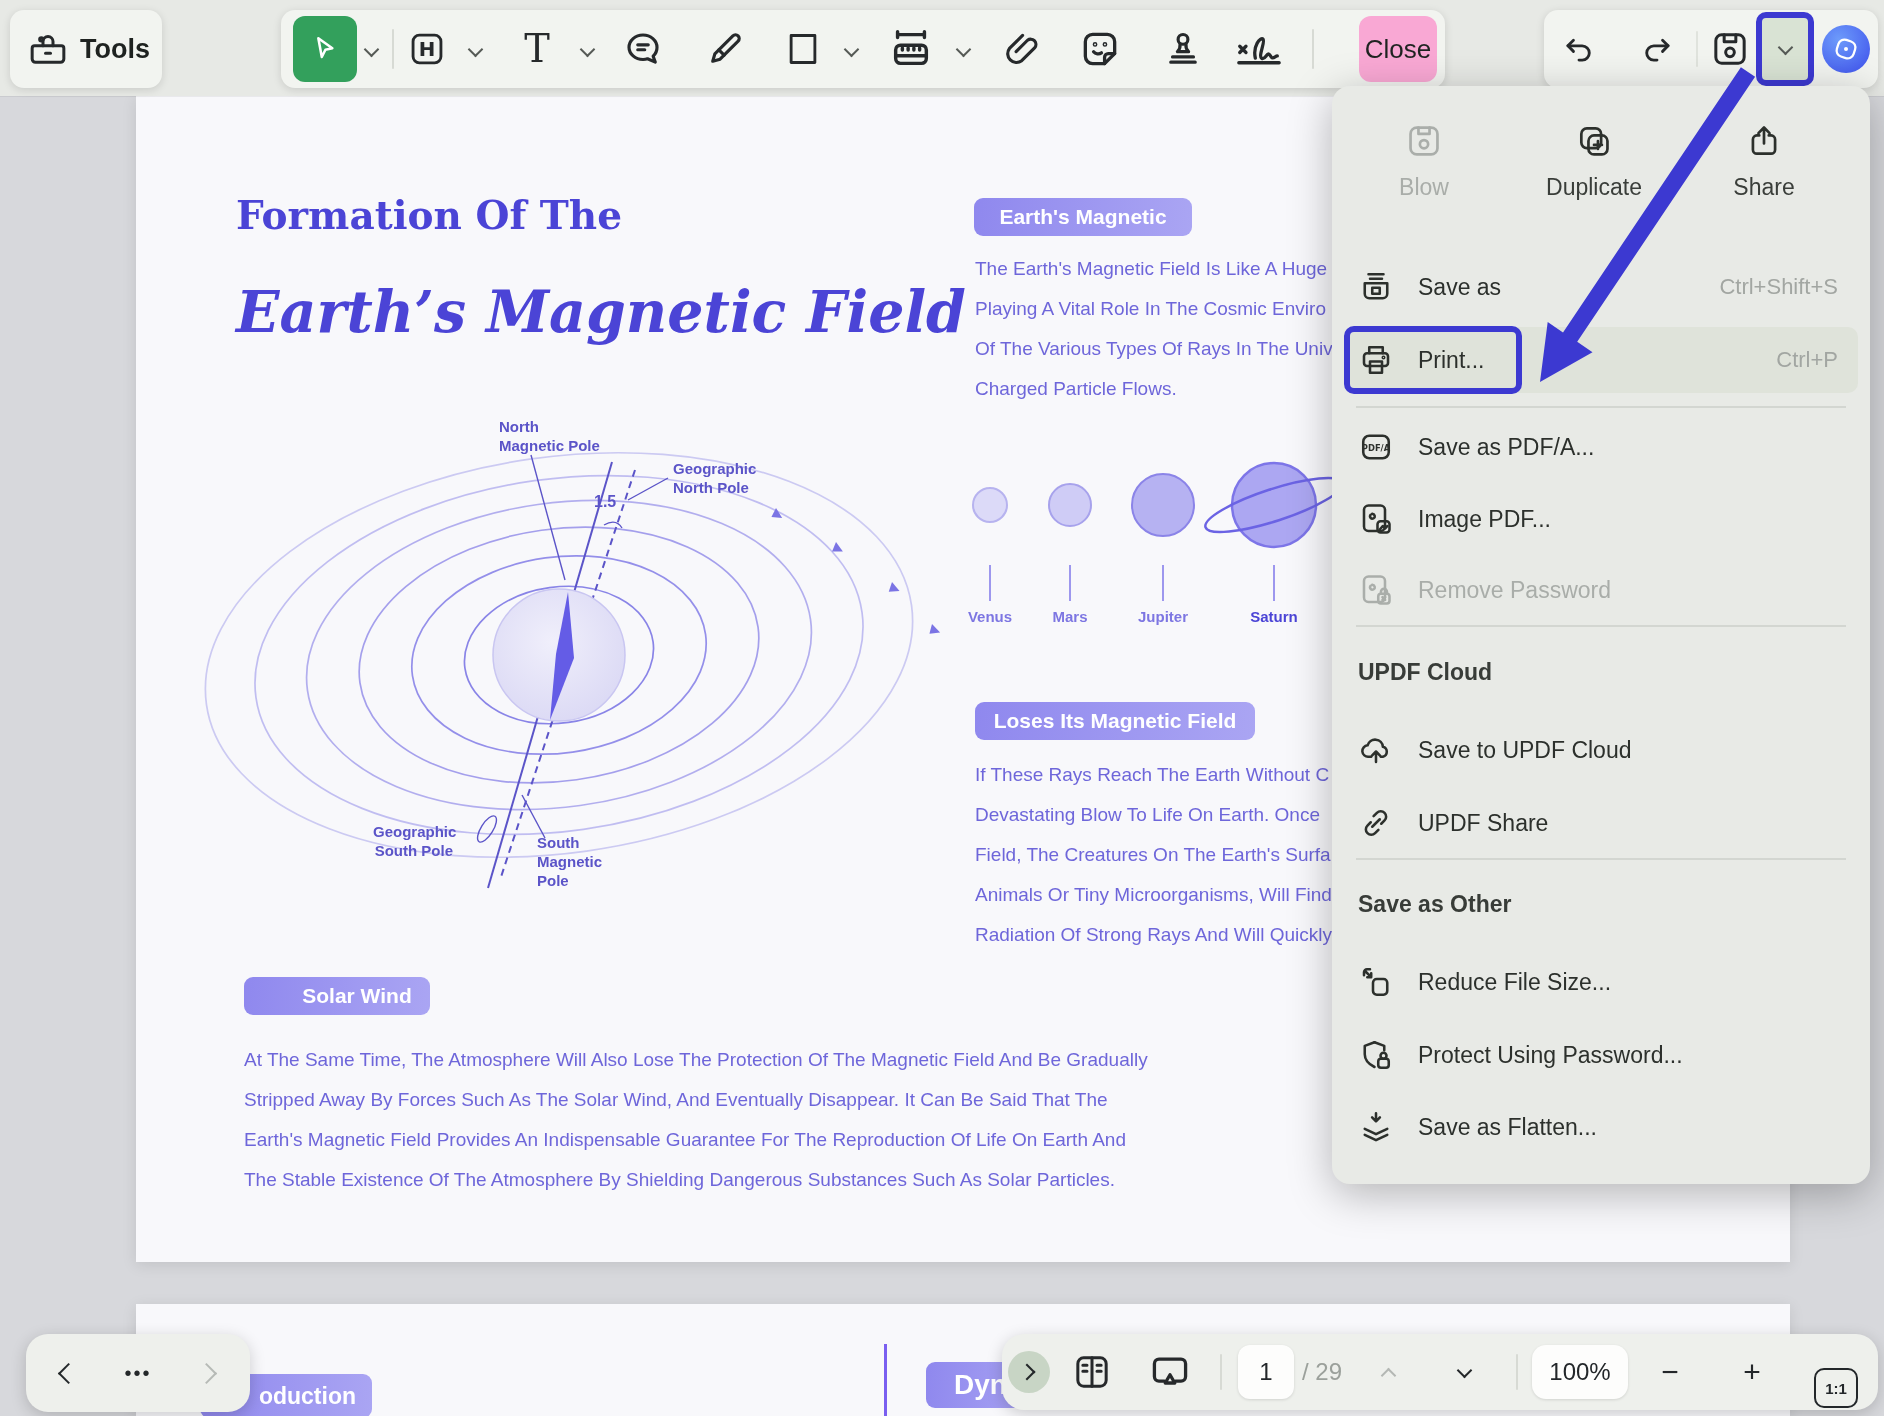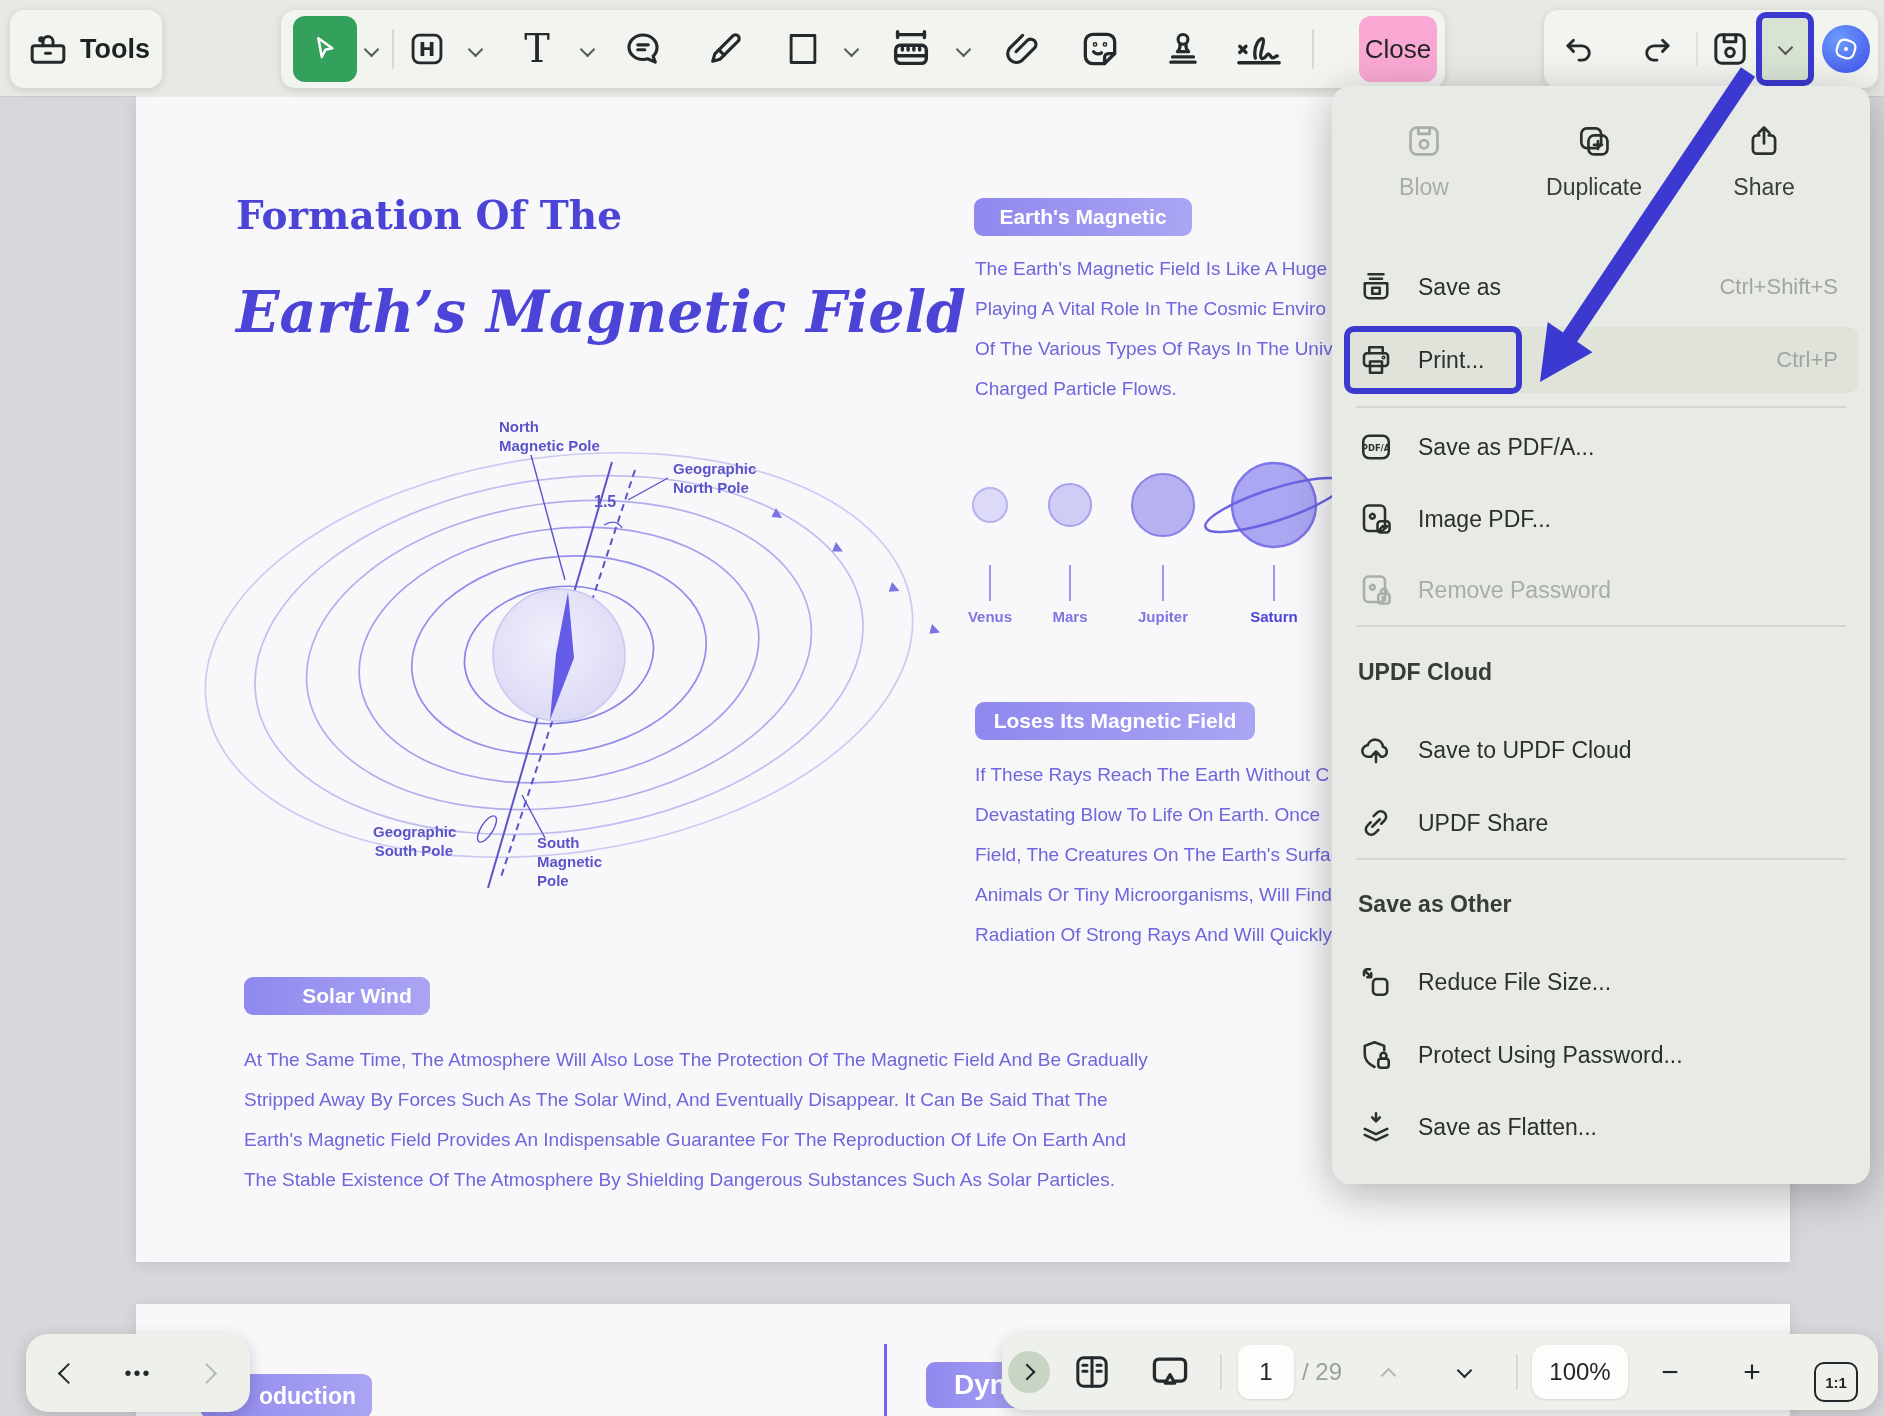--- a/index.html
+++ b/index.html
@@ -411,14 +411,14 @@
   <div class="bico" style="left:366px;top:0;width:40px;height:76px;">
       <span class="chev up" style="border-color:#b4b8b4;margin-top:6px;"></span>
     </div>
   <div class="bico" style="left:442px;top:0;width:40px;height:76px;">
       <span class="chev" style="border-color:#24282a;margin-top:-4px;"></span>
     </div>
   <div class="sep" style="left:514px;top:20px;height:36px;"></div>
   <div class="box" style="left:530px;top:11px;width:96px;height:54px;border-radius:14px;">100%</div>
   <div class="bico" style="left:646px;top:0;width:44px;height:76px;font-size:30px;color:#23272a;">−</div>
   <div class="bico" style="left:728px;top:0;width:44px;height:76px;font-size:30px;color:#23272a;">+</div>
-  <div class="bico" style="left:812px;top:28px;width:44px;height:40px;border:2.5px solid #23272a;border-radius:10px;font-size:15px;font-weight:bold;color:#23272a;box-sizing:border-box;">1:1</div>
+  <div class="bico" style="left:812px;top:34px;width:44px;height:40px;border:2.5px solid #23272a;border-radius:10px;font-size:15px;font-weight:bold;color:#23272a;box-sizing:border-box;">1:1</div>
 </div>
 
 </body></html>

